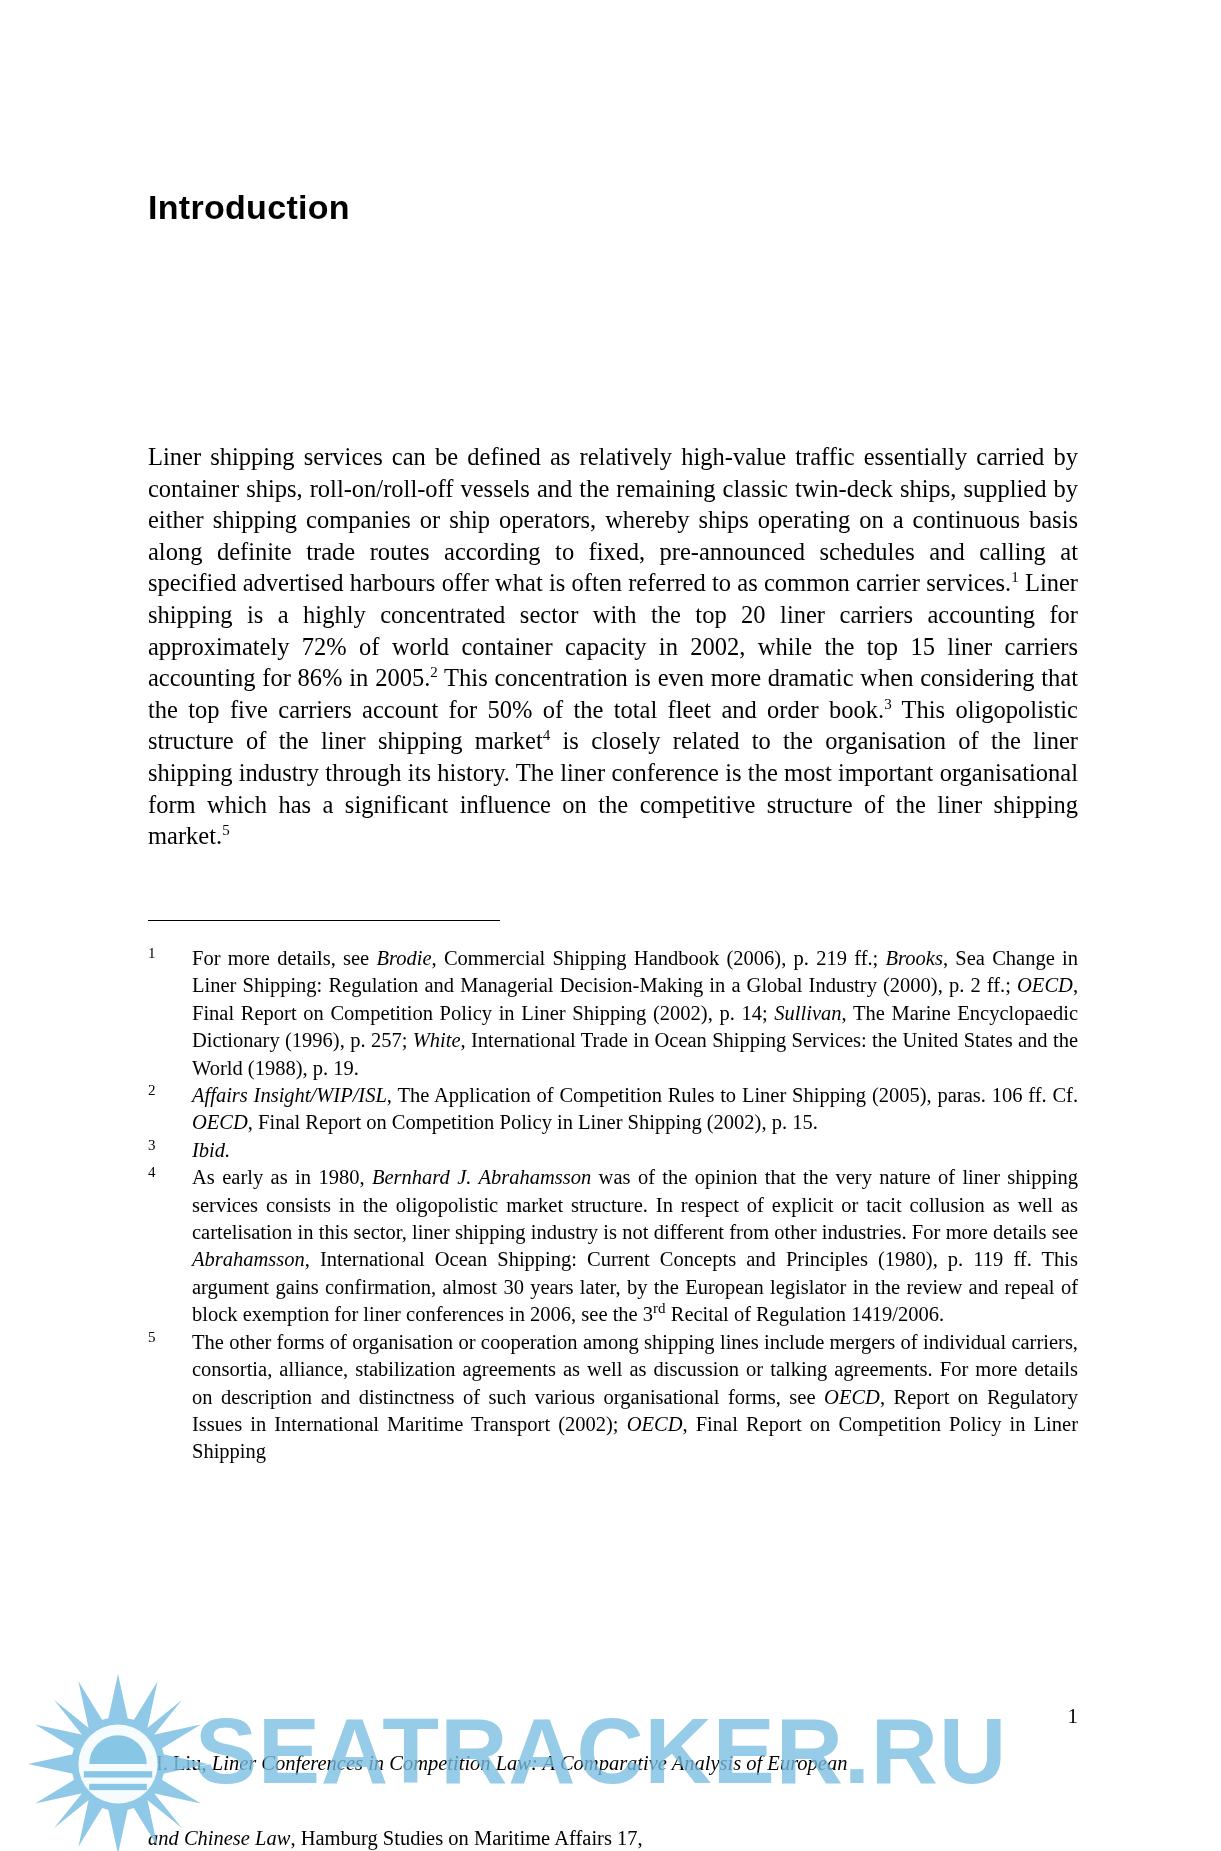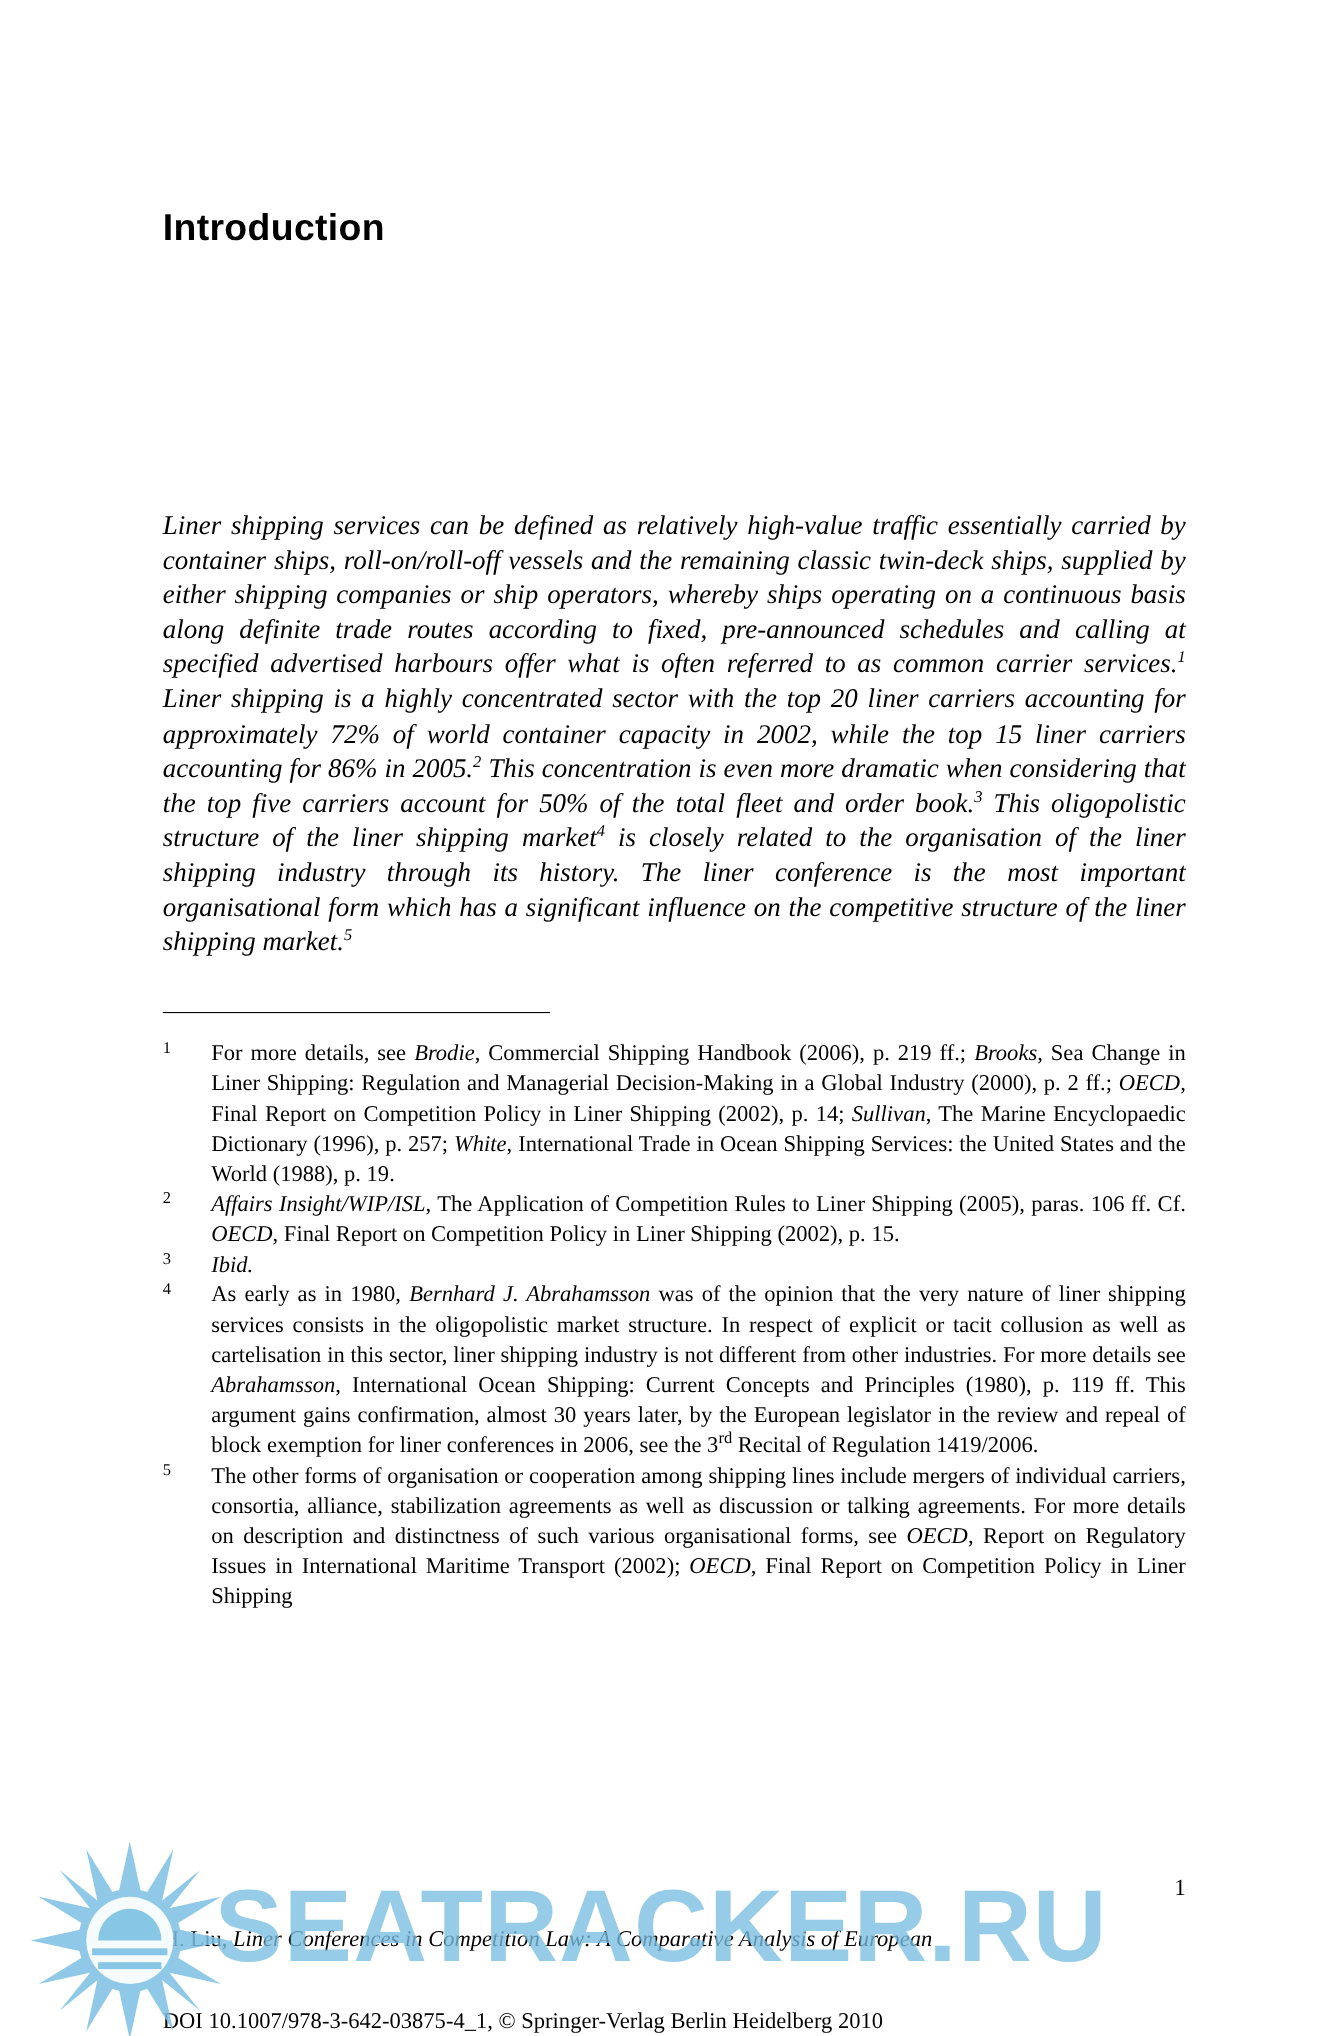--- a/index.html
+++ b/index.html
@@ -38,28 +38,27 @@
     letter-spacing: 0.3px;
     margin: 0;
     padding: 0;
     position: absolute;
     top: 188px;
     left: 0;
   }
 
   .body-text {
     position: absolute;
-    top: 462px;
+    top: 441px;
     left: 0;
     width: 930px;
     font-size: 24.5px;
     line-height: 31.6px;
     text-align: justify;
     text-justify: inter-word;
-    font-style: italic;
   }
 
   .body-text p {
     margin: 0;
   }
 
   sup.fnref {
     font-size: 15px;
     vertical-align: super;
     line-height: 0;
@@ -195,20 +194,21 @@
 
       <div class="footnote">
         <span class="fn-num">5</span>
         <span class="fn-text">The other forms of organisation or cooperation among shipping lines include mergers of individual carriers, consortia, alliance, stabilization agreements as well as discussion or talking agreements. For more details on description and distinctness of such various organisational forms, see <i>OECD</i>, Report on Regulatory Issues in International Maritime Transport (2002); <i>OECD</i>, Final Report on Competition Policy in Liner Shipping</span>
       </div>
 
     </div>
 
     <div class="footer">
       <span class="footer-line">H. Liu, <i>Liner Conferences in Competition Law: A Comparative Analysis of European</i></span>
+      <span class="footer-line"><i>and Chinese Law</i>, Hamburg Studies on Maritime Affairs 17,</span>
       <span class="footer-line">DOI 10.1007/978-3-642-03875-4_1, © Springer-Verlag Berlin Heidelberg 2010</span>
       <span class="page-number">1</span>
     </div>
 
   </div>
 
   <div class="watermark">
     <svg class="wm-sun" viewBox="0 0 200 200">
       <g fill="#7cc0e3" opacity="0.85">
         <polygon points="100,0 112,55 88,55"></polygon>

